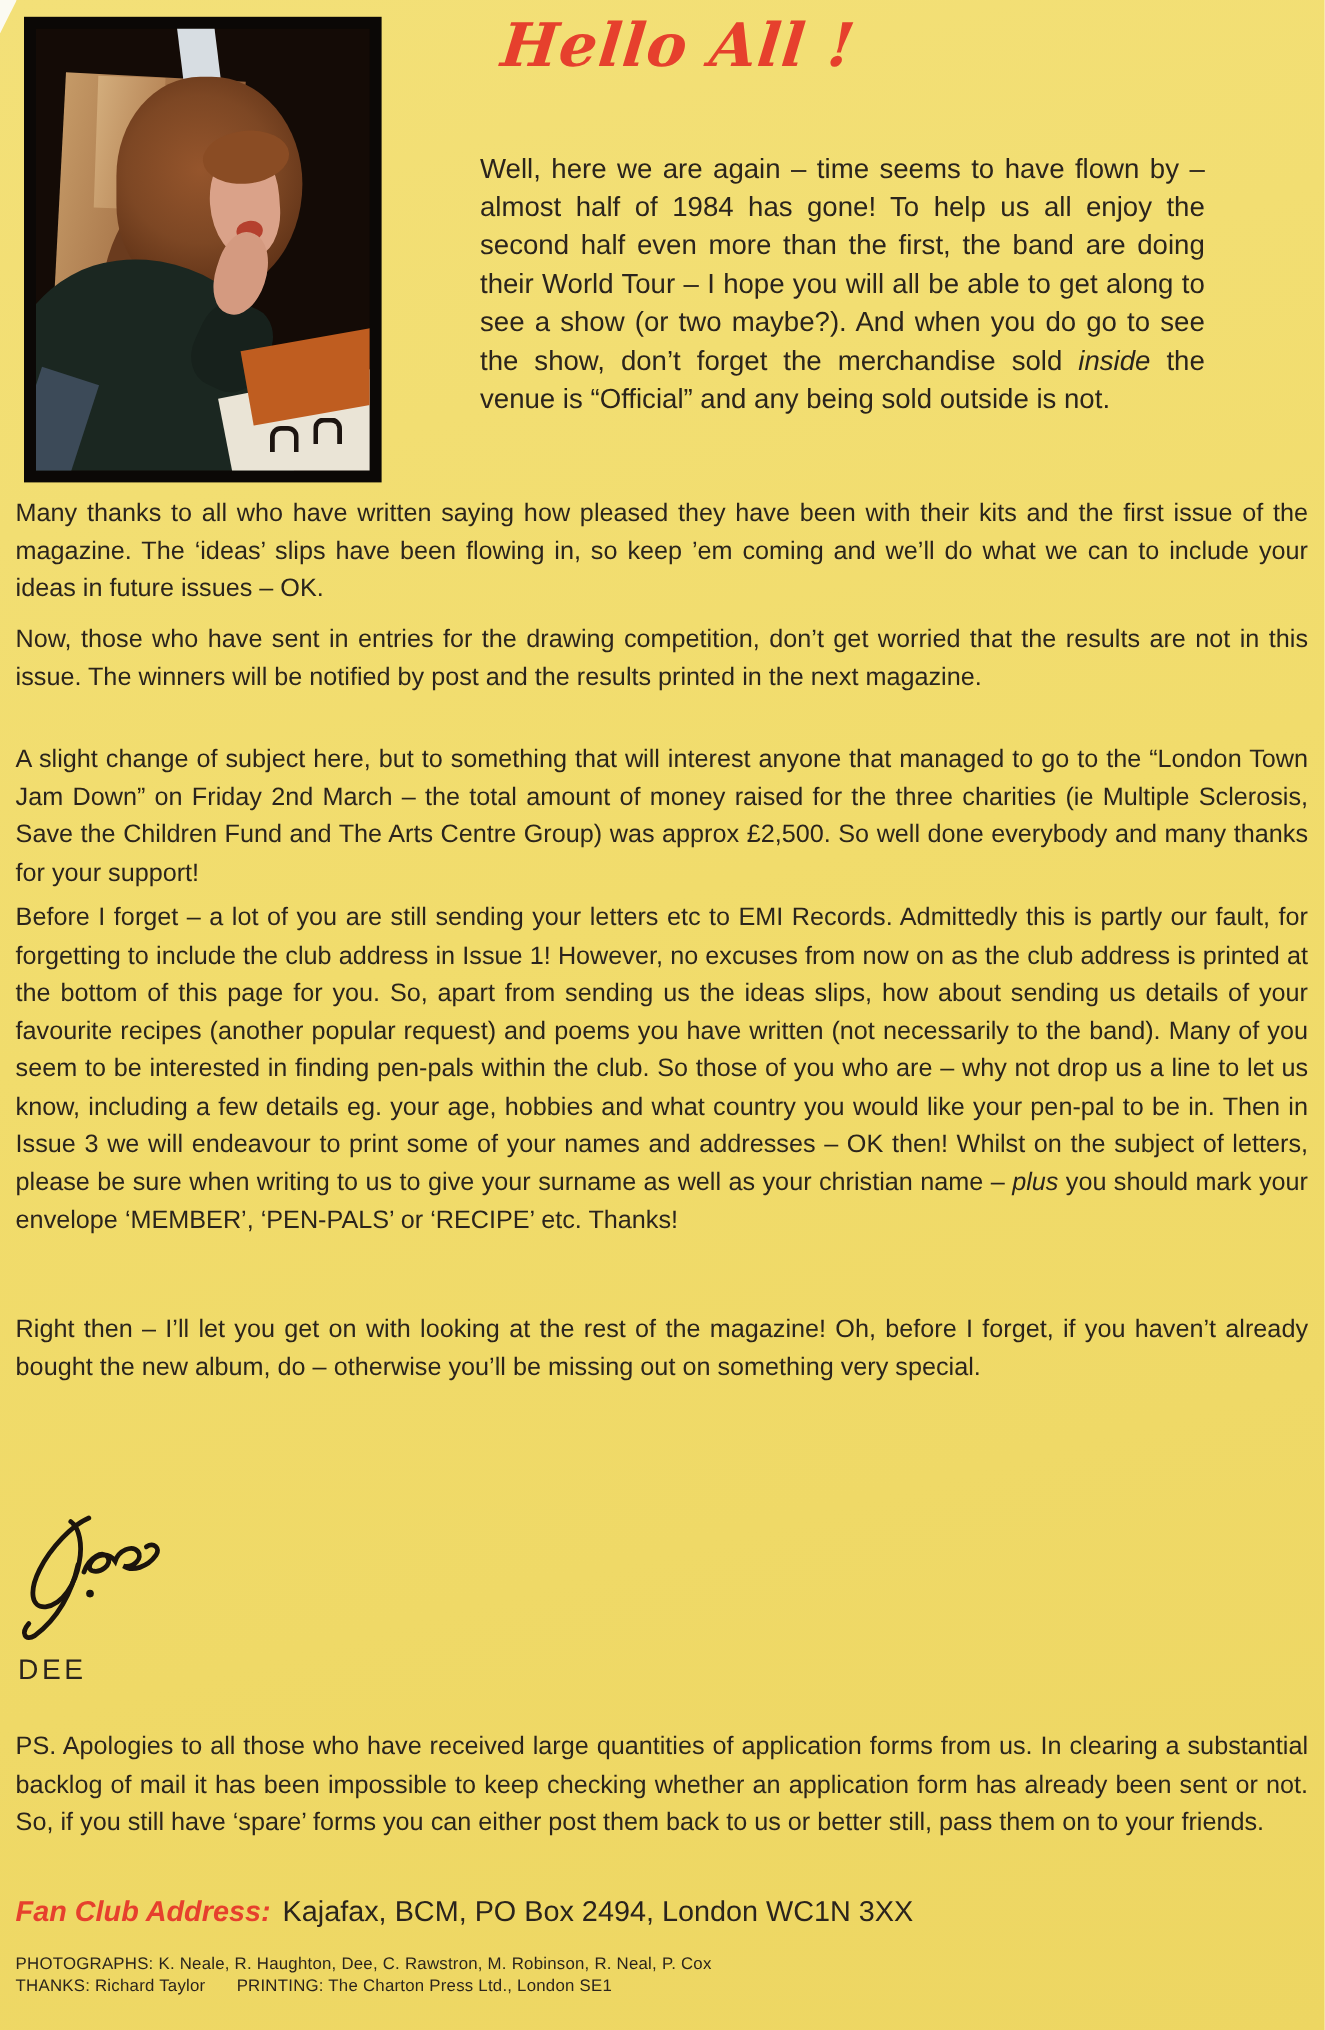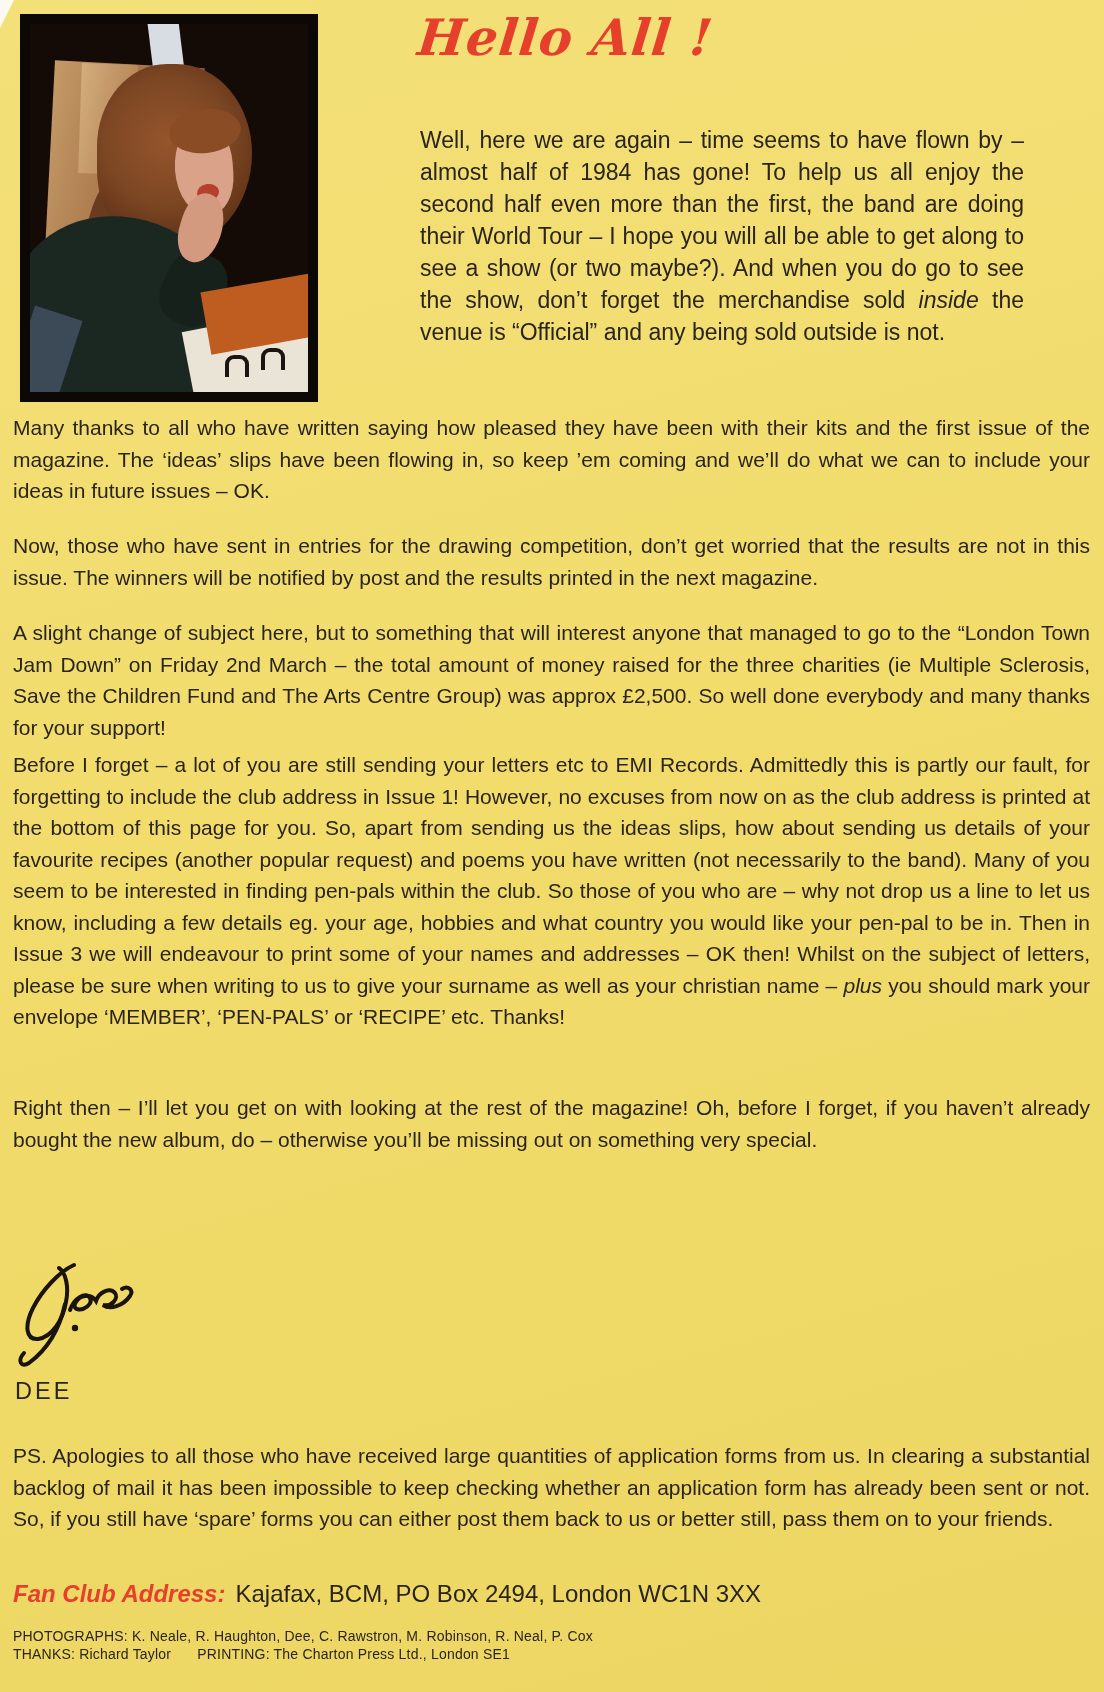--- a/index.html
+++ b/index.html
@@ -62,25 +62,25 @@
     font-family:"DejaVu Serif","Liberation Serif",serif;
     font-style:italic;font-weight:bold;font-size:50px;line-height:1.1;
     color:#e6402d;transform:skewX(-6deg);letter-spacing:1px;
   }
   
   .body{
     position:absolute;left:13px;width:1077px;margin:0;
     font-size:21px;line-height:31.5px;text-align:justify;
   }
   .intro{
-    position:absolute;left:420px;top:124px;width:604px;margin:0;
+    position:absolute;left:400px;top:124px;width:604px;margin:0;
     font-size:23px;line-height:32px;text-align:justify;
   }
   .p-thanks{top:412px;}
-  .p-competition{top:517px;margin-top:13px;}
+  .p-competition{top:517px;}
   .p-charity{top:617px;}
   .p-letters{top:749px;}
   .p-closing{top:1092px;}
   .p-bye{top:1198px;text-align:left;}
   .signature{position:absolute;left:12px;top:1258px;width:130px;height:118px;}
   .signature .sr{position:absolute;font-size:0;}
   .sig-stroke{fill:none;stroke:#1b140d;stroke-width:4;stroke-linecap:round;}
   .printed-name{
     position:absolute;left:15px;top:1378px;margin:0;
     font-size:23.5px;letter-spacing:3px;

